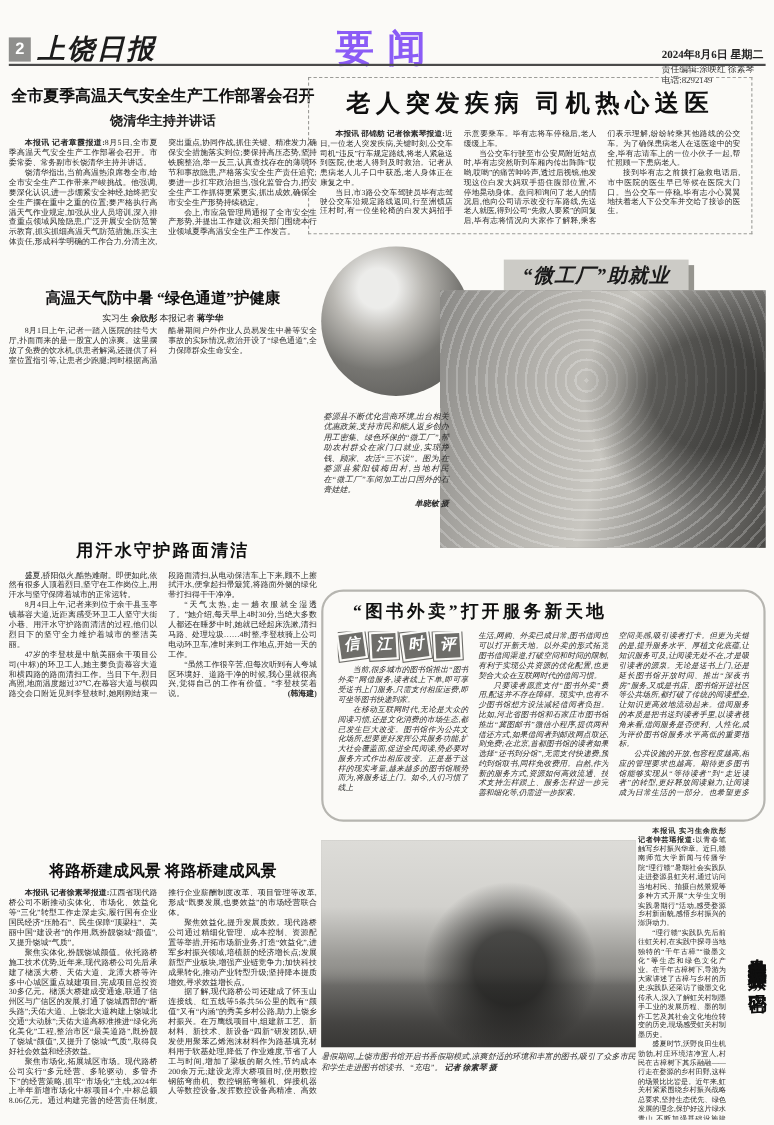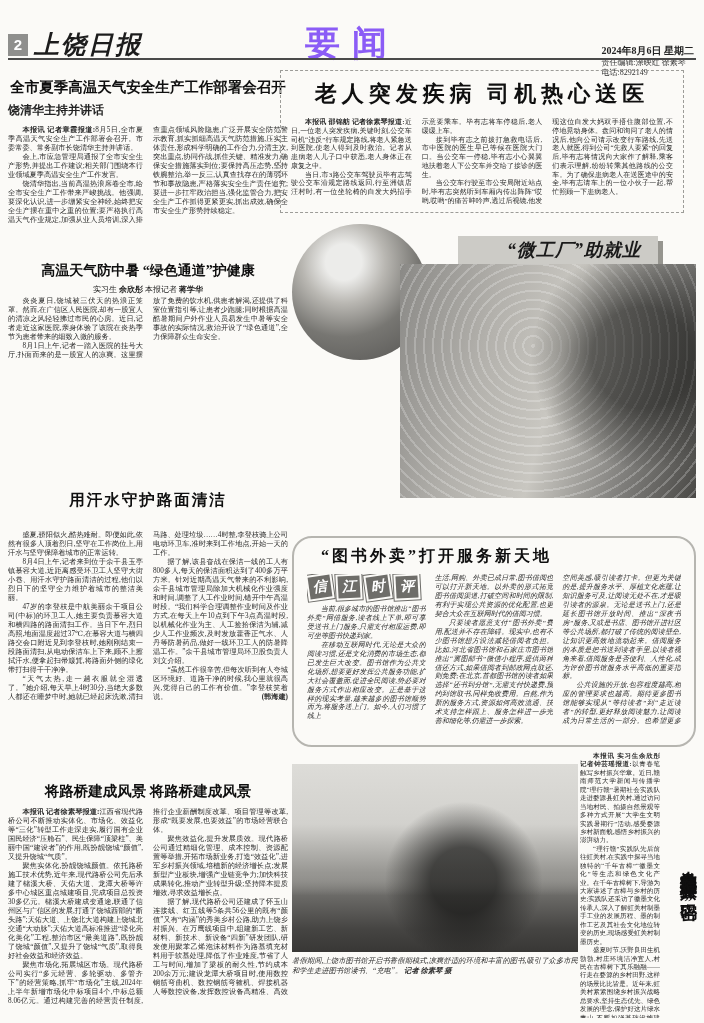--- a/index.html
+++ b/index.html
@@ -22,44 +22,44 @@
   .body-txt p{margin:0;text-indent:2em;}
   .cols2{column-count:2;column-gap:10px;}
   .cols3{column-count:3;column-gap:10px;}
   .lead{font-weight:bold;}
   .sig{float:right;font-weight:bold;}
   .byline{text-align:center;font-size:8px;margin:4px 0 2px;color:#222;}
   .byline b{font-weight:900;}
   
   .artA{position:absolute;left:8px;top:66px;width:280px;margin-top:12px;}
   .artA .t-title{font-size:14.5px;}
-  .artA .t-sub{font-size:12px;font-weight:bold;text-align:left;margin:5px 0 7px;}
+  .artA .t-sub{font-size:12px;font-weight:bold;text-align:center;margin:5px 0 7px;}
   .artA .body-txt{height:142px;}
   .artB{position:absolute;left:8px;top:262px;width:280px;}
   .artB .t-title{font-size:14px;}
   .artB .body-txt{height:178px;}
   .artC{position:absolute;left:8px;top:490px;width:280px;}
-  .artC .t-title{font-size:15.5px;letter-spacing:2px;margin-bottom:20px;}
+  .artC .t-title{font-size:15.5px;letter-spacing:2px;margin-bottom:8px;}
   .artC .body-txt{height:250px;}
   .artD{position:absolute;left:8px;top:782px;width:280px;}
   .artD .t-title{font-size:14.5px;margin-bottom:7px;}
   .artD .body-txt{height:205px;}
   
   .artE{position:absolute;left:280px;top:70px;width:404px;height:143px;
         border:1.5px dashed #9c9c98;box-sizing:border-box;padding:6px 10px 4px;}
   .artE .t-title{font-size:22px;letter-spacing:5px;margin:2px 0 9px;}
   .artE .body-txt{font-size:7px;height:96px;}
   
   .micro{position:absolute;left:292px;top:224px;width:404px;height:306px;}
   .photo-circle{position:absolute;left:0;top:0;width:136px;height:136px;border-radius:50%;
     background:radial-gradient(circle at 38% 28%,#ececea 0 14%,#b9b7b2 32%,#777672 58%,#39383635 80%,#2e2d2b 100%);
     background-color:#6f6e6b;}
   .badge{position:absolute;left:166px;top:12px;width:168px;height:28px;background:#cccbc6;
          box-shadow:5px 5px 0 0 #96958f;color:#1a1a1a;font-weight:900;font-style:italic;
-         font-size:18px;line-height:28px;text-align:center;letter-spacing:1px;padding-left:32px;}
+         font-size:18px;line-height:28px;text-align:center;letter-spacing:1px;}
   .photo-big{position:absolute;left:108px;top:40px;width:296px;height:234px;
     background:
       radial-gradient(circle at 82% 40%,rgba(20,20,18,.55) 0 18%,transparent 40%),
       repeating-radial-gradient(circle at 45% 35%,rgba(255,255,255,.22) 0 2px,transparent 2px 9px),
       linear-gradient(105deg,#8a8986 0%,#b3b1ac 30%,#c9c7c1 52%,#807f7c 78%,#4a4946 100%);
     background-color:#9a9995;}
   .micro-cap{position:absolute;left:2px;top:150px;width:114px;font-style:italic;font-size:7.3px;
              line-height:1.3;text-align:justify;color:#2d2d2d;}
   .micro-credit{display:block;text-align:right;font-weight:bold;margin-top:3px;}
   
@@ -106,74 +106,76 @@
     <div class="hdr-sub">责任编辑:涂映红 徐素琴</div>
     <div class="hdr-sub">电话:8292149</div>
   </div>
   <div class="hdr-rule"></div>
 
   <div class="artA">
     <div class="t-title">全市夏季高温天气安全生产工作部署会召开</div>
     <div class="t-sub">饶清华主持并讲话</div>
     <div class="body-txt cols2">
       <p><b class="lead">本报讯 记者章霞报道:</b><span>8月5日,全市夏季高温天气安全生产工作部署会召开。市委常委、常务副市长饶清华主持并讲话。</span></p>
+      <p>饶清华指出,当前高温热浪席卷全市,给全市安全生产工作带来严峻挑战。他强调,要深化认识,进一步绷紧安全神经,始终把安全生产摆在重中之重的位置;要严格执行高温天气作业规定,加强从业人员培训,深入排查重点领域风险隐患,广泛开展安全防范警示教育,抓实抓细高温天气防范措施,压实主体责任,形成科学明确的工作合力,分清主次,突出重点,协同作战,抓住关键、精准发力,确保安全措施落实到位;要保持高压态势,坚持铁腕整治,举一反三,认真查找存在的薄弱环节和事故隐患,严格落实安全生产责任追究;要进一步扛牢政治担当,强化监管合力,把安全生产工作抓得更紧更实,抓出成效,确保全市安全生产形势持续稳定。</p>
       <p>会上,市应急管理局通报了全市安全生产形势,并提出工作建议;相关部门围绕本行业领域夏季高温安全生产工作发言。</p>
-      <p>饶清华指出,当前高温热浪席卷全市,给全市安全生产工作带来严峻挑战。他强调,要深化认识,进一步绷紧安全神经,始终把安全生产摆在重中之重的位置;要严格执行高温天气作业规定,加强从业人员培训,深入排查重点领域风险隐患,广泛开展安全防范警示教育,抓实抓细高温天气防范措施,压实主体责任,形成科学明确的工作合力,分清主次,突出重点,协同作战,抓住关键、精准发力,确保安全措施落实到位;要保持高压态势,坚持铁腕整治,举一反三,认真查找存在的薄弱环节和事故隐患,严格落实安全生产责任追究;要进一步扛牢政治担当,强化监管合力,把安全生产工作抓得更紧更实,抓出成效,确保全市安全生产形势持续稳定。</p>
     </div>
   </div>
 
   <div class="artB">
     <div class="t-title">高温天气防中暑 “绿色通道”护健康</div>
     <div class="byline">
       <span>实习生</span> <b>余欣彤</b>
       <span>本报记者</span> <b>蒋学华</b>
     </div>
     <div class="body-txt cols2">
-      <p>炎炎夏日,饶城被三伏天的热浪正笼罩。然而,在广信区人民医院,却有一股宜人的清凉之风轻轻拂过市民的心房。近日,记者走近这家医院,亲身体验了该院在炎热季节为患者带来的细致入微的服务。</p>
       <p>8月1日上午,记者一踏入医院的挂号大厅,扑面而来的是一股宜人的凉爽。这里摆放了免费的饮水机,供患者解渴,还提供了科室位置指引等,让患者少跑腿;同时根据高温酷暑期间户外作业人员易发生中暑等安全事故的实际情况,救治开设了“绿色通道”,全力保障群众生命安全。</p>
     </div>
   </div>
 
   <div class="artC">
     <div class="t-title">用汗水守护路面清洁</div>
     <div class="body-txt cols2">
       <p>盛夏,骄阳似火,酷热难耐。即便如此,依然有很多人顶着烈日,坚守在工作岗位上,用汗水与坚守保障着城市的正常运转。</p>
       <p>8月4日上午,记者来到位于余干县玉亭镇慕容大道,近距离感受环卫工人坚守大街小巷、用汗水守护路面清洁的过程,他们以烈日下的坚守全力维护着城市的整洁美丽。</p>
       <p>47岁的李登枝是中航美丽余干项目公司(中标)的环卫工人,她主要负责慕容大道和横四路的路面清扫工作。当日下午,烈日高照,地面温度超过37℃,在慕容大道与横四路交会口附近见到李登枝时,她刚刚结束一段路面清扫,从电动保洁车上下来,顾不上擦拭汗水,便拿起扫帚簸箕,将路面外侧的绿化带打扫得干干净净。</p>
       <p>“天气太热,走一趟衣服就全湿透了。”她介绍,每天早上4时30分,当绝大多数人都还在睡梦中时,她就已经起床洗漱,清扫马路、处理垃圾……4时整,李登枝骑上公司电动环卫车,准时来到工作地点,开始一天的工作。</p>
-      <p>据了解,该县奋战在保洁一线的工人有800多人,每天的保洁面积达到了400多万平方米。针对近期高温天气带来的不利影响,余干县城市管理局除加大机械化作业强度和时间,调整了人工作业时间,错开中午高温时段。“我们科学合理调整作业时间及作业方式,在每天上午10点到下午3点高温时段,以机械化作业为主、人工捡拾保洁为辅,减少人工作业频次,及时发放藿香正气水、人丹等防暑药品,做好一线环卫工人的防暑降温工作。”余干县城市管理局环卫股负责人刘文介绍。</p>
       <p><span>“虽然工作很辛苦,但每次听到有人夸城区环境好、道路干净的时候,我心里就很高兴,觉得自己的工作有价值。”李登枝笑着说。</span> <span class="sig">(韩海建)</span></p>
     </div>
   </div>
 
   <div class="artD">
     <div class="t-title">将路桥建成风景 将路桥建成风景</div>
     <div class="body-txt cols2">
       <p><b class="lead">本报讯 记者徐素琴报道:</b><span>江西省现代路桥公司不断推动实体化、市场化、效益化等“三化”转型工作走深走实,履行国有企业国民经济“压舱石”、民生保障“顶梁柱”、美丽中国“建设者”的作用,既扮靓饶城“颜值”,又提升饶城“气质”。</span></p>
       <p>聚焦实体化,扮靓饶城颜值。依托路桥施工技术优势,近年来,现代路桥公司先后承建了槠溪大桥、天佑大道、龙潭大桥等许多中心城区重点城建项目,完成项目总投资30多亿元。槠溪大桥建成变通途,联通了信州区与广信区的发展,打通了饶城西部的“断头路”;天佑大道、上饶北大道构建上饶城北交通“大动脉”;天佑大道高标准推进“绿化亮化美化”工程,整治市区“最美道路”,既扮靓了饶城“颜值”,又提升了饶城“气质”,取得良好社会效益和经济效益。</p>
       <p>聚焦市场化,拓展城区市场。现代路桥公司实行“多元经营、多轮驱动、多管齐下”的经营策略,抓牢“市场化”主线,2024年上半年新增市场化中标项目4个,中标总额8.06亿元。通过构建完善的经营责任制度,推行企业薪酬制度改革、项目管理等改革,形成“既要发展,也要效益”的市场经营联合体。</p>
       <p>聚焦效益化,提升发展质效。现代路桥公司通过精细化管理、成本控制、资源配置等举措,开拓市场新业务,打造“效益化”,进军乡村振兴领域,培植新的经济增长点;发展新型产业板块,增强产业链竞争力;加快科技成果转化,推动产业转型升级;坚持降本提质增效,寻求效益增长点。</p>
       <p>据了解,现代路桥公司还建成了怀玉山连接线、红五线等5条共56公里的既有“颜值”又有“内涵”的秀美乡村公路,助力上饶乡村振兴。在万鹰线项目中,组建新工艺、新材料、新技术、新设备“四新”研发团队,研发使用聚苯乙烯泡沫材料作为路基填充材料用于软基处理,降低了作业难度,节省了人工与时间,增加了梁板的耐久性,节约成本200余万元;建设龙潭大桥项目时,使用数控钢筋弯曲机、数控钢筋弯箍机、焊接机器人等数控设备,发挥数控设备高精准、高效率、低劳动强度的优势,降低施工成本460余万元。</p>
     </div>
   </div>
 
   <div class="artE">
     <div class="t-title">老人突发疾病 司机热心送医</div>
     <div class="body-txt cols3">
       <p><b class="lead">本报讯 邵锦舫 记者徐素琴报道:</b><span>近日,一位老人突发疾病,关键时刻,公交车司机“违反”行车规定路线,将老人紧急送到医院,使老人得到及时救治。记者从患病老人儿子口中获悉,老人身体正在康复之中。</span></p>
       <p>当日,市3路公交车驾驶员毕有志驾驶公交车沿规定路线返回,行至洲镇店汪村时,有一位坐轮椅的白发大妈招手示意要乘车。毕有志将车停稳后,老人缓缓上车。</p>
+      <p>当公交车行驶至市公安局附近站点时,毕有志突然听到车厢内传出阵阵“哎哟,哎哟”的痛苦呻吟声,透过后视镜,他发现这位白发大妈双手捂住腹部位置,不停地晃动身体。盘问和询问了老人的情况后,他向公司请示改变行车路线,先送老人就医,得到公司“先救人要紧”的回复后,毕有志将情况向大家作了解释,乘客们表示理解,纷纷转乘其他路线的公交车。为了确保患病老人在送医途中的安全,毕有志请车上的一位小伙子一起,帮忙照顾一下患病老人。</p>
       <p>接到毕有志之前拨打急救电话后,市中医院的医生早已等候在医院大门口。当公交车一停稳,毕有志小心翼翼地扶着老人下公交车并交给了接诊的医生。</p>
-      <p>当公交车行驶至市公安局附近站点时,毕有志突然听到车厢内传出阵阵“哎哟,哎哟”的痛苦呻吟声,透过后视镜,他发现这位白发大妈双手捂住腹部位置,不停地晃动身体。盘问和询问了老人的情况后,他向公司请示改变行车路线,先送老人就医,得到公司“先救人要紧”的回复后,毕有志将情况向大家作了解释,乘客们表示理解,纷纷转乘其他路线的公交车。为了确保患病老人在送医途中的安全,毕有志请车上的一位小伙子一起,帮忙照顾一下患病老人。</p>
     </div>
   </div>
 
   <div class="micro">
     <div class="photo-circle"></div>
     <div class="badge">“微工厂”助就业</div>
     <div class="photo-big"></div>
+    <div class="micro-cap">
+      <span>婺源县不断优化营商环境,出台相关优惠政策,支持市民和能人返乡创办用工密集、绿色环保的“微工厂”,帮助农村群众在家门口就业,实现挣钱、顾家、农活“三不误”。图为,在婺源县紫阳镇梅田村,当地村民在“微工厂”车间加工出口国外的石膏娃娃。</span>
+      <span class="micro-credit">单晓敏 摄</span>
+    </div>
   </div>
 
   <div class="artF">
     <div class="t-title">“图书外卖”打开服务新天地</div>
     <div class="fcols">
       <div class="fcol">
         <div class="stamps">
           <span class="stamp">信</span>
           <span class="stamp">江</span>
           <span class="stamp">时</span>

